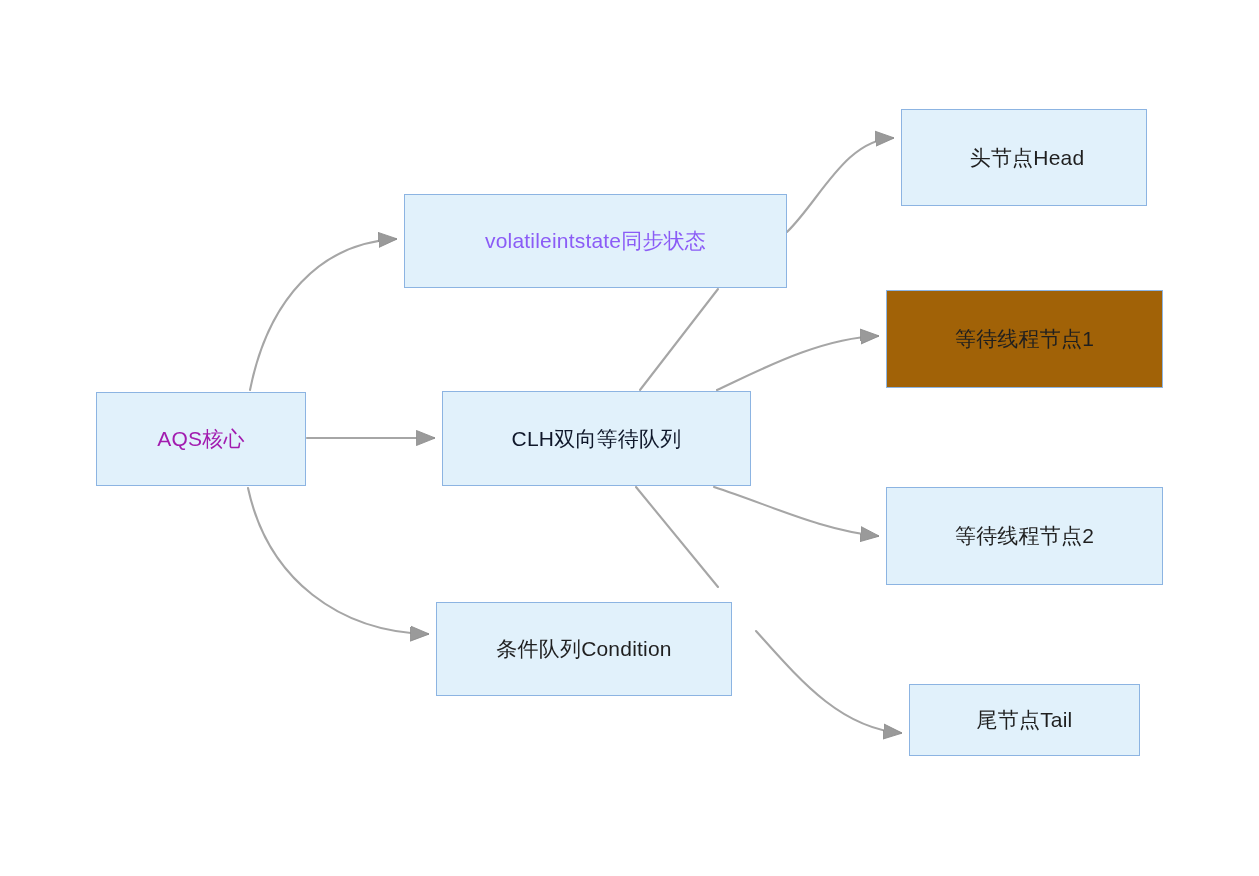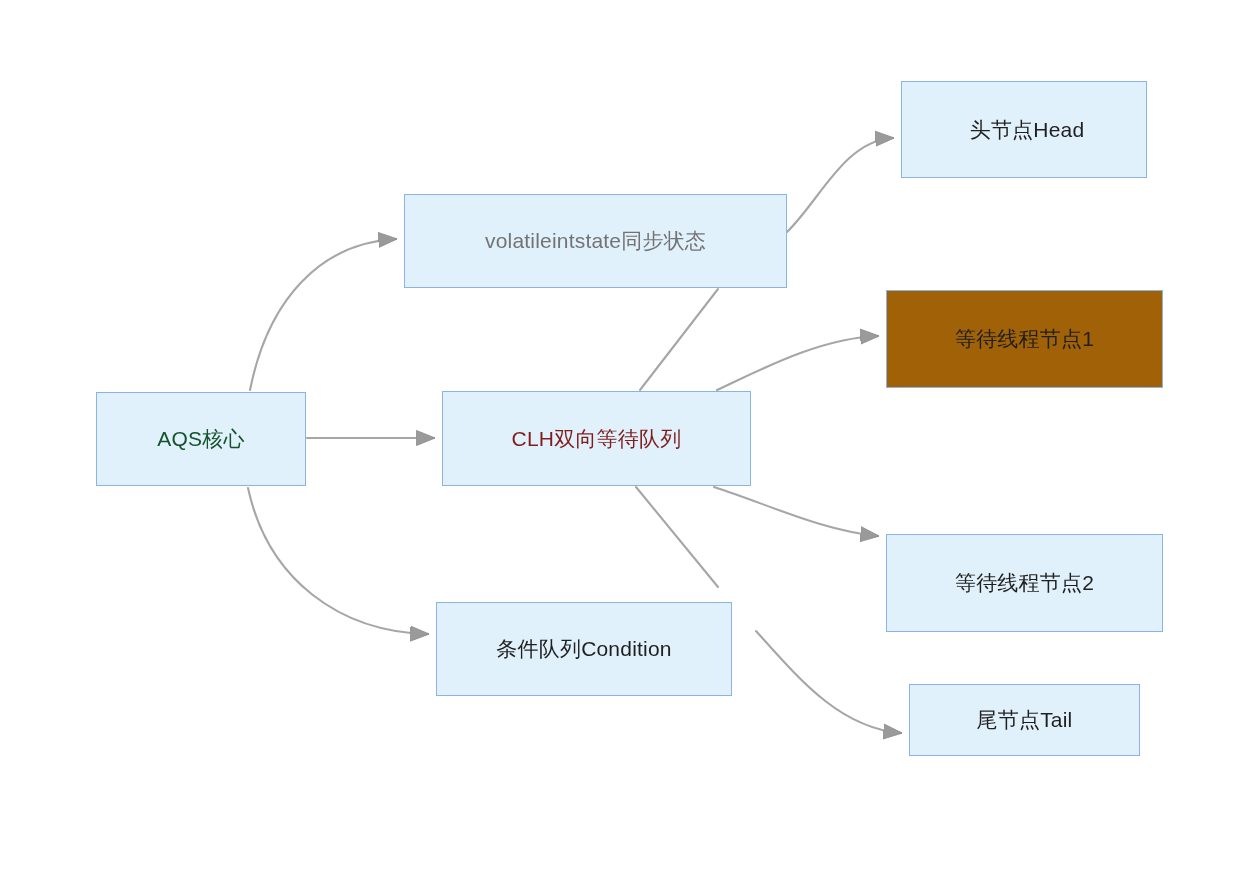--- a/index.html
+++ b/index.html
@@ -63,38 +63,38 @@
         <path d="M 718 289 L 640 390"></path>
         <path d="M 717 390 C 760 370 820 338 878 336" marker-end="url(#arrowhead)"></path>
         <path d="M 714 487 C 770 505 820 530 878 536" marker-end="url(#arrowhead)"></path>
         <path d="M 636 487 L 718 587"></path>
         <path d="M 756 631 C 800 680 840 728 901 733" marker-end="url(#arrowhead)"></path>
       </g>
   </svg>
 
   <div id="nodes-group">
       <div class="node" style="left: 96px; top: 392px; width: 210px; height: 94px; background: rgb(225, 241, 251); border-color: rgb(140, 180, 226);">
-        <span class="node-label" style="color: #14532d;">AQS核心</span>
+        <span class="node-label" style="color: #a21caf;">AQS核心</span>
       </div>
       <div class="node" style="left: 404px; top: 194px; width: 383px; height: 94px; background: rgb(225, 241, 251); border-color: rgb(140, 180, 226);">
-        <span class="node-label" style="color: #737373; text-align: right;">volatileintstate同步状态</span>
+        <span class="node-label" style="color: #8b5cf6; text-align: right;">volatileintstate同步状态</span>
       </div>
       <div class="node" style="left: 442px; top: 391px; width: 309px; height: 95px; background: rgb(225, 241, 251); border-color: rgb(140, 180, 226);">
-        <span class="node-label" style="color: #7f1d1d;">CLH双向等待队列</span>
+        <span class="node-label" style="color: #0f172a;">CLH双向等待队列</span>
       </div>
       <div class="node" style="left: 436px; top: 602px; width: 296px; height: 94px; background: rgb(225, 241, 251); border-color: rgb(140, 180, 226);">
         <span class="node-label" style="color: rgb(31, 31, 31);">条件队列Condition</span>
       </div>
-      <div class="node" style="left: 901px; top: 81px; width: 246px; height: 97px; background: rgb(225, 241, 251); border-color: rgb(140, 180, 226); padding-left: 6px;">
+      <div class="node" style="left: 901px; top: 109px; width: 246px; height: 97px; background: rgb(225, 241, 251); border-color: rgb(140, 180, 226); padding-left: 6px;">
         <span class="node-label" style="color: rgb(31, 31, 31);">头节点Head</span>
       </div>
       <div class="node" style="left: 886px; top: 290px; width: 277px; height: 98px; background: #a16207; border-color: rgb(140, 180, 226);">
         <span class="node-label" style="color: rgb(31, 31, 31);">等待线程节点1</span>
       </div>
-      <div class="node" style="left: 886px; top: 487px; width: 277px; height: 98px; background: rgb(225, 241, 251); border-color: rgb(140, 180, 226); margin-top: 47px;">
+      <div class="node" style="left: 886px; top: 487px; width: 277px; height: 98px; background: rgb(225, 241, 251); border-color: rgb(140, 180, 226);">
         <span class="node-label" style="color: rgb(31, 31, 31);">等待线程节点2</span>
       </div>
       <div class="node" style="left: 909px; top: 684px; width: 231px; height: 72px; background: rgb(225, 241, 251); border-color: rgb(140, 180, 226);">
         <span class="node-label" style="color: rgb(31, 31, 31);">尾节点Tail</span>
       </div>
     </div>
 
 </div>
 
 </body></html>

